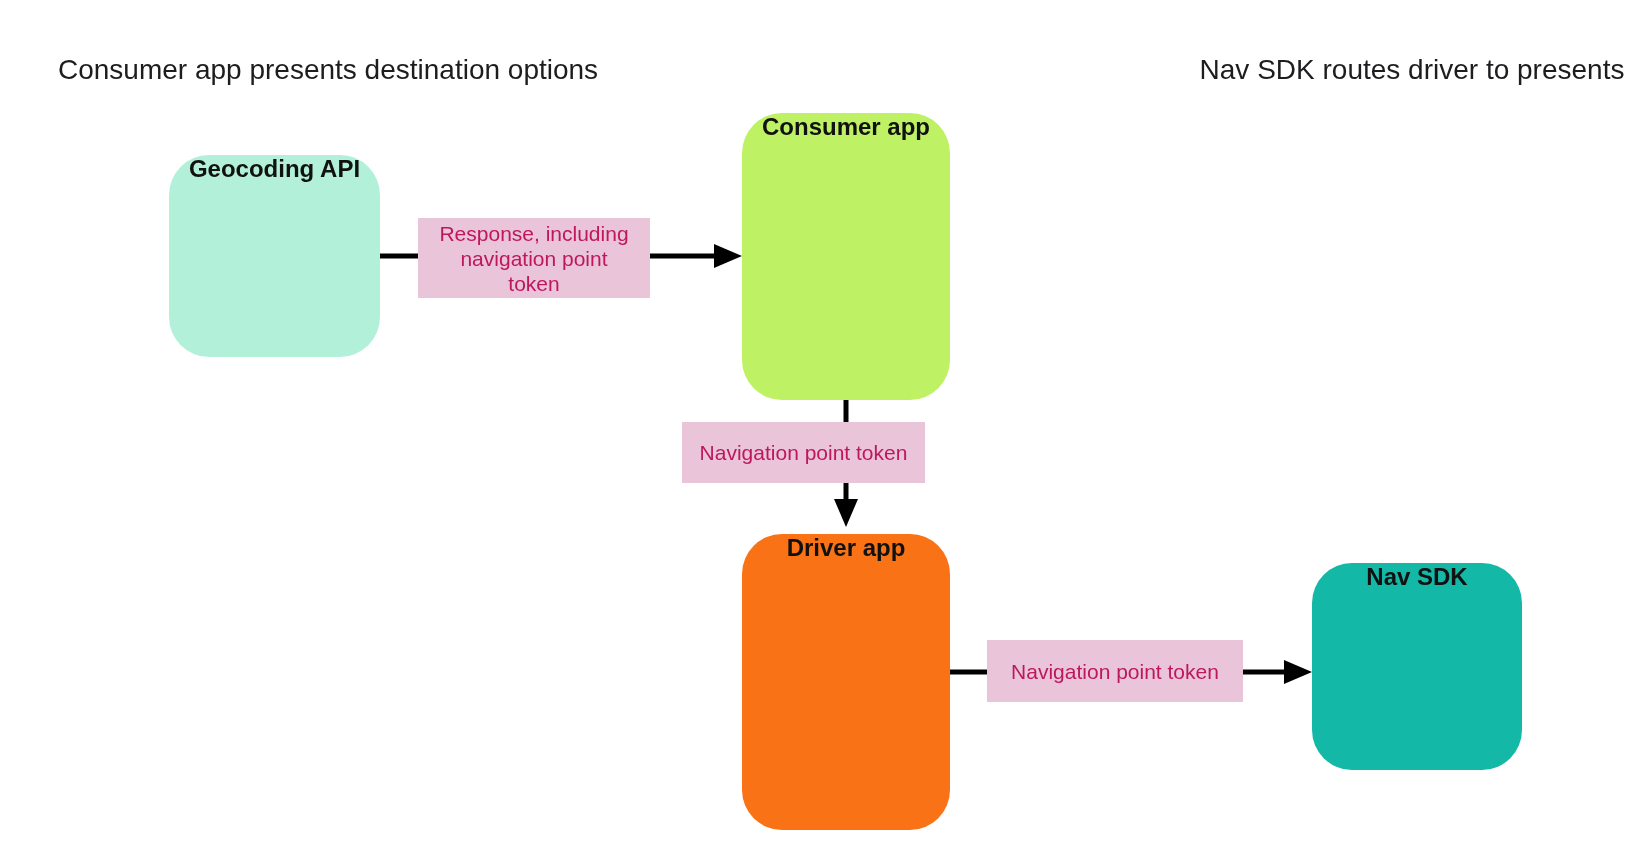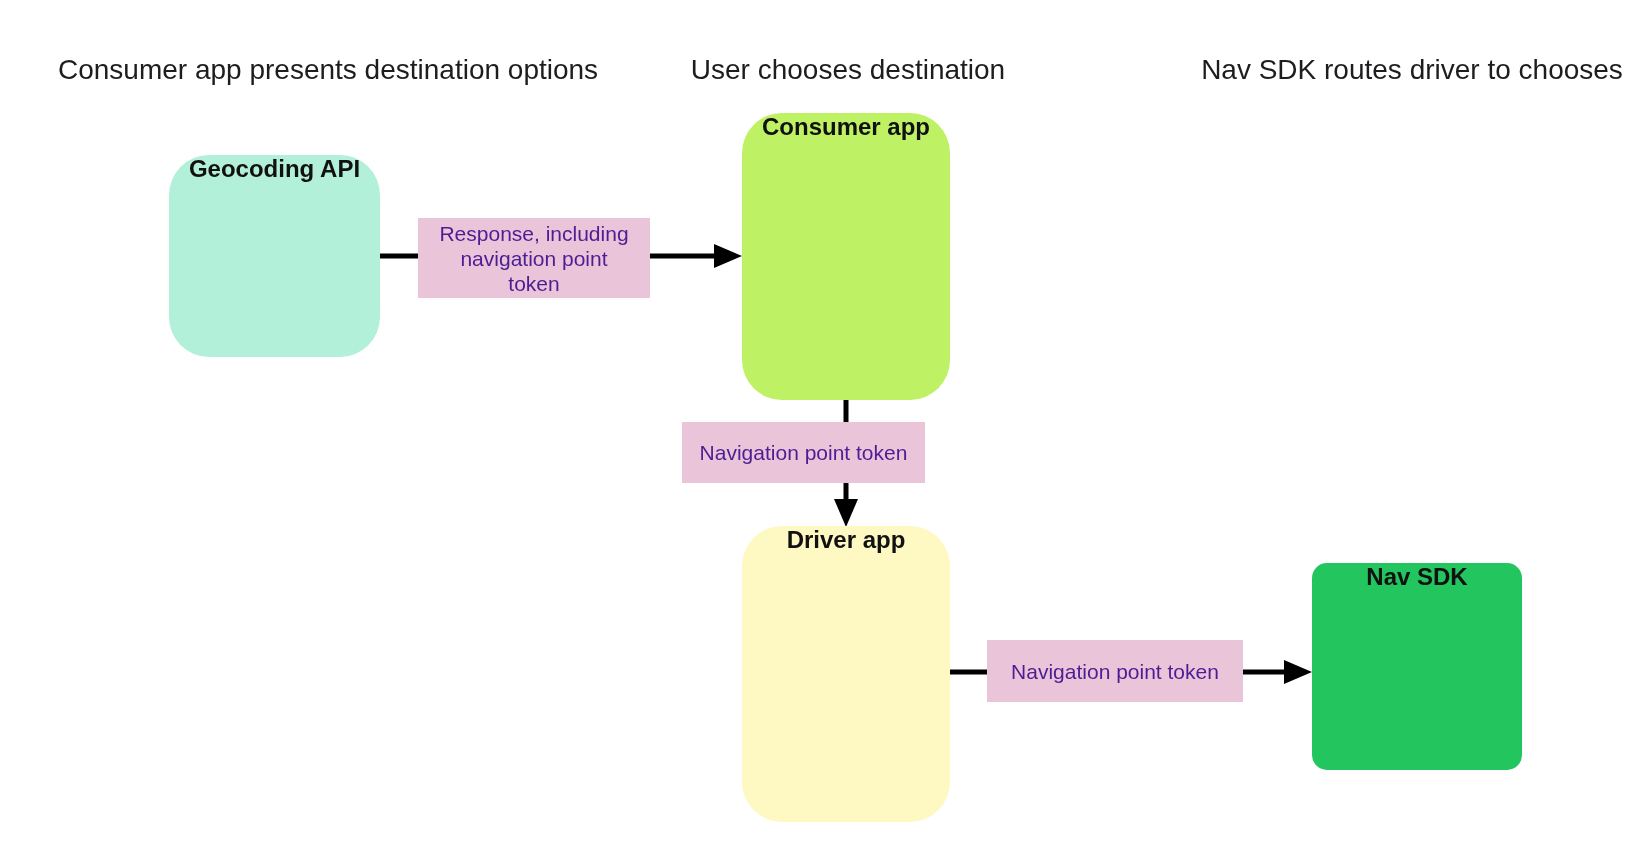--- a/index.html
+++ b/index.html
@@ -52,21 +52,21 @@
   .node-driver    { left: 742px; top: 526px; width: 208px; height: 296px; }
   .node-navsdk    { left: 1312px; top: 563px; width: 210px; height: 207px; }
   .edge-label {
     position: absolute;
     display: flex;
     align-items: center;
     justify-content: center;
     text-align: center;
     font-size: 21px;
     line-height: 25px;
-    color: #4c1d95;
+    color: #be185d;
     z-index: 3;
     box-sizing: border-box;
   }
   .edge-label-1 { left: 418px; top: 218px; width: 232px; height: 80px; padding: 0 16px; }
   .edge-label-2 { left: 682px; top: 422px; width: 243px; height: 61px; }
   .edge-label-3 { left: 987px; top: 640px; width: 256px; height: 62px; }
 </style>
 </head>
 <body>
 
@@ -81,36 +81,35 @@
       <line x1="846" y1="400" x2="846" y2="502" stroke="#000000" stroke-width="5"></line>
       <polygon points="846,527 834,499 858,499" fill="#000000"></polygon>
     </g>
     <g>
       <line x1="950" y1="672" x2="1288" y2="672" stroke="#000000" stroke-width="5"></line>
       <polygon points="1312,672 1284,660 1284,684" fill="#000000"></polygon>
     </g>
   </svg>
 
   <div class="stage-heading heading-1">Consumer app presents destination options</div>
-  <div class="stage-heading heading-2">User chooses destination</div>
-  <div class="stage-heading heading-3">Nav SDK routes driver to chooses</div>
+  <div class="stage-heading heading-3">Nav SDK routes driver to presents</div>
 
   <div class="node node-geocoding" style="background-color: rgb(178, 240, 218);">
     <span class="node-label">Geocoding API</span>
   </div>
 
   <div class="node node-consumer" style="background-color: #bef264;">
     <span class="node-label">Consumer app</span>
   </div>
 
-  <div class="node node-driver" style="background-color: #fef9c3;">
+  <div class="node node-driver" style="background-color: #f97316; margin-top: 8px;">
     <span class="node-label">Driver app</span>
   </div>
 
-  <div class="node node-navsdk" style="background-color: #22c55e; border-radius: 15px;">
+  <div class="node node-navsdk" style="background-color: #14b8a6;">
     <span class="node-label">Nav SDK</span>
   </div>
 
   <div class="edge-label edge-label-1" style="background-color: rgb(234, 196, 216);">Response, including navigation point token</div>
 
   <div class="edge-label edge-label-2" style="background-color: rgb(234, 196, 216);">Navigation point token</div>
 
   <div class="edge-label edge-label-3" style="background-color: rgb(234, 196, 216);">Navigation point token</div>
 
 </div>

